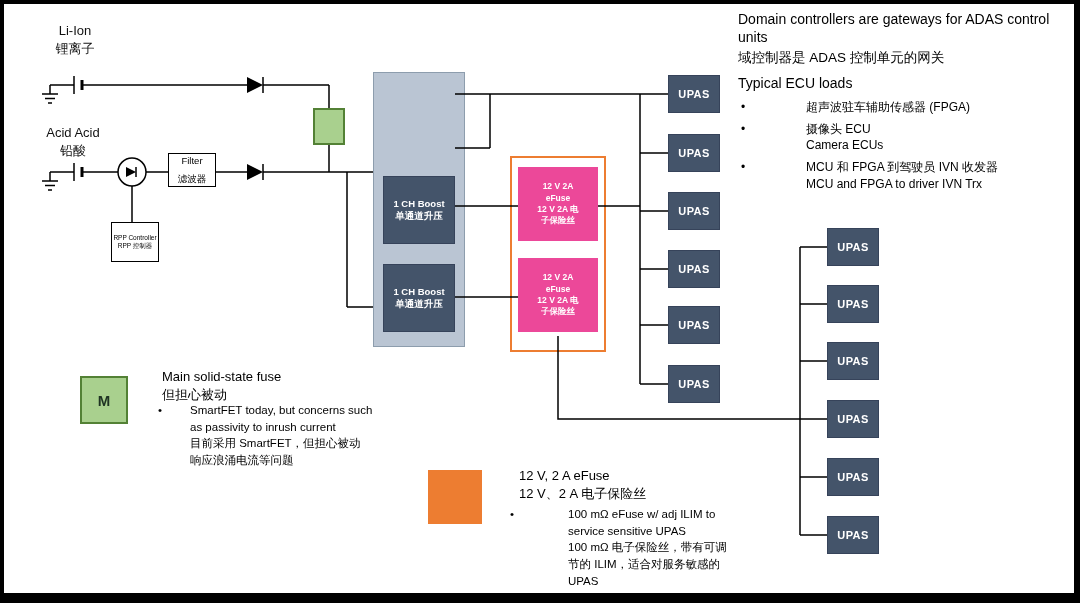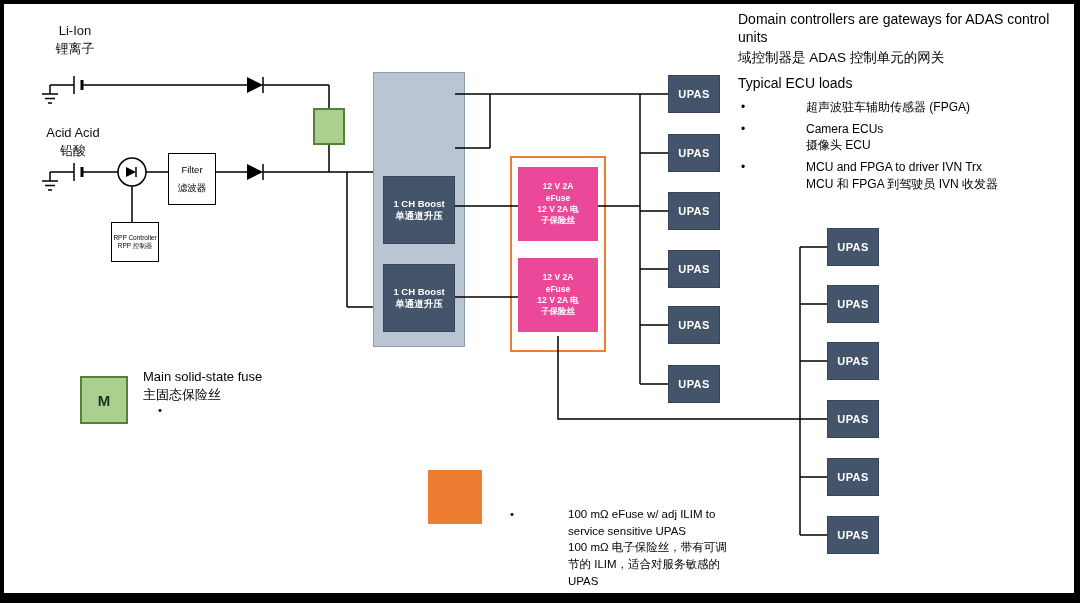--- a/index.html
+++ b/index.html
@@ -38,21 +38,21 @@
 
   .header-block { position:absolute; left:738px; top:10px; width:338px; z-index:3; color:#000; }
   .header-en { font-size:14px; line-height:1.3; }
   .header-zh { font-size:13.5px; margin-top:3px; }
 
   .ecu-block { position:absolute; left:738px; top:74px; width:338px; z-index:3; color:#000; }
   .ecu-h { font-size:14px; line-height:1.35; }
   .ecu-item { position:relative; padding-left:68px; margin-top:6px; font-size:12px; line-height:1.35; }
   .ecu-dot { position:absolute; left:3px; top:0; }
 
-  .lg-title { position:absolute; z-index:3; font-size:13px; line-height:1.35; color:#000; }
+  .lg-title { position:absolute; z-index:3; font-size:13px; line-height:1.35; color:#000;margin-left:19px; }
   .lg-bullet { position:absolute; z-index:3; font-size:11.5px; line-height:1.45; color:#000; }
   .lg-bullet .dot { position:absolute; left:0; top:0; }
   .lg-bullet .txt { display:block; white-space:pre-line; }
   .lb-fuse  { left:158px; top:402px; width:265px; }
   .lb-fuse .txt { margin-left:32px; }
   .lb-efuse { left:510px; top:506px; width:250px; }
   .lb-efuse .txt { margin-left:58px; }
 </style>
 </head>
 <body>
@@ -98,21 +98,21 @@
 
   <div class="srclabel" style="left:40px; top:22px; width:70px;">
     <div>Li-Ion</div>
     <div>锂离子</div>
   </div>
   <div class="srclabel" style="left:33px; top:124px; width:80px;">
     <div>Acid Acid</div>
     <div>铅酸</div>
   </div>
 
-  <div class="smallbox" style="left:168px; top:153px; width:48px; height:52px; font-size:9.5px;gap:6px;">
+  <div class="smallbox" style="left:168px; top:153px; width:48px; height:34px; font-size:9.5px;gap:6px;">
     <div>Filter</div>
     <div>滤波器</div>
   </div>
   <div class="smallbox" style="left:111px; top:222px; width:48px; height:40px; font-size:6.5px;">
     <div>RPP Controller</div>
     <div>RPP 控制器</div>
   </div>
 
   <div class="fuse-sym" style="left:313px; top:108px; width:32px; height:37px;"></div>
 
@@ -154,42 +154,50 @@
   </div>
 
   <div class="ecu-block">
     <div class="ecu-h">Typical ECU loads</div>
     <div class="ecu-item">
       <span class="ecu-dot">•</span>
       <div>超声波驻车辅助传感器 (FPGA)</div>
     </div>
     <div class="ecu-item">
       <span class="ecu-dot">•</span>
+      <div>摄像头 ECU</div>
       <div>Camera ECUs</div>
-      <div>摄像头 ECU</div>
     </div>
     <div class="ecu-item">
       <span class="ecu-dot">•</span>
+      <div>MCU 和 FPGA 到驾驶员 IVN 收发器</div>
       <div>MCU and FPGA to driver IVN Trx</div>
-      <div>MCU 和 FPGA 到驾驶员 IVN 收发器</div>
     </div>
   </div>
 
   <div class="fuse-sym" style="left:80px; top:376px; width:48px; height:48px;">
     <span>M</span>
   </div>
   <div class="lg-title" style="left:143px; top:368px;">
     <div>Main solid-state fuse</div>
-    <div>主固态保险丝</div>
+    <div>但担心被动</div>
   </div>
   <div class="lg-bullet lb-fuse">
     <span class="dot">•</span>
+    <span class="txt">SmartFET today, but concerns such
+as passivity to inrush current
+目前采用 SmartFET，但担心被动
+响应浪涌电流等问题</span>
   </div>
 
   <div class="fuse-sym" style="left:428px; top:470px; width:54px; height:54px; background:#ed7d31; border:none;"></div>
+  <div class="lg-title" style="left:500px; top:467px;">
+    <div>12 V, 2 A eFuse</div>
+    <div>12 V、2 A 电子保险丝</div>
+  </div>
   <div class="lg-bullet lb-efuse">
     <span class="dot">•</span>
     <span class="txt">100 mΩ eFuse w/ adj ILIM to
 service sensitive UPAS
 100 mΩ 电子保险丝，带有可调
 节的 ILIM，适合对服务敏感的
 UPAS</span>
   </div>
 
   <div class="frame"></div>

